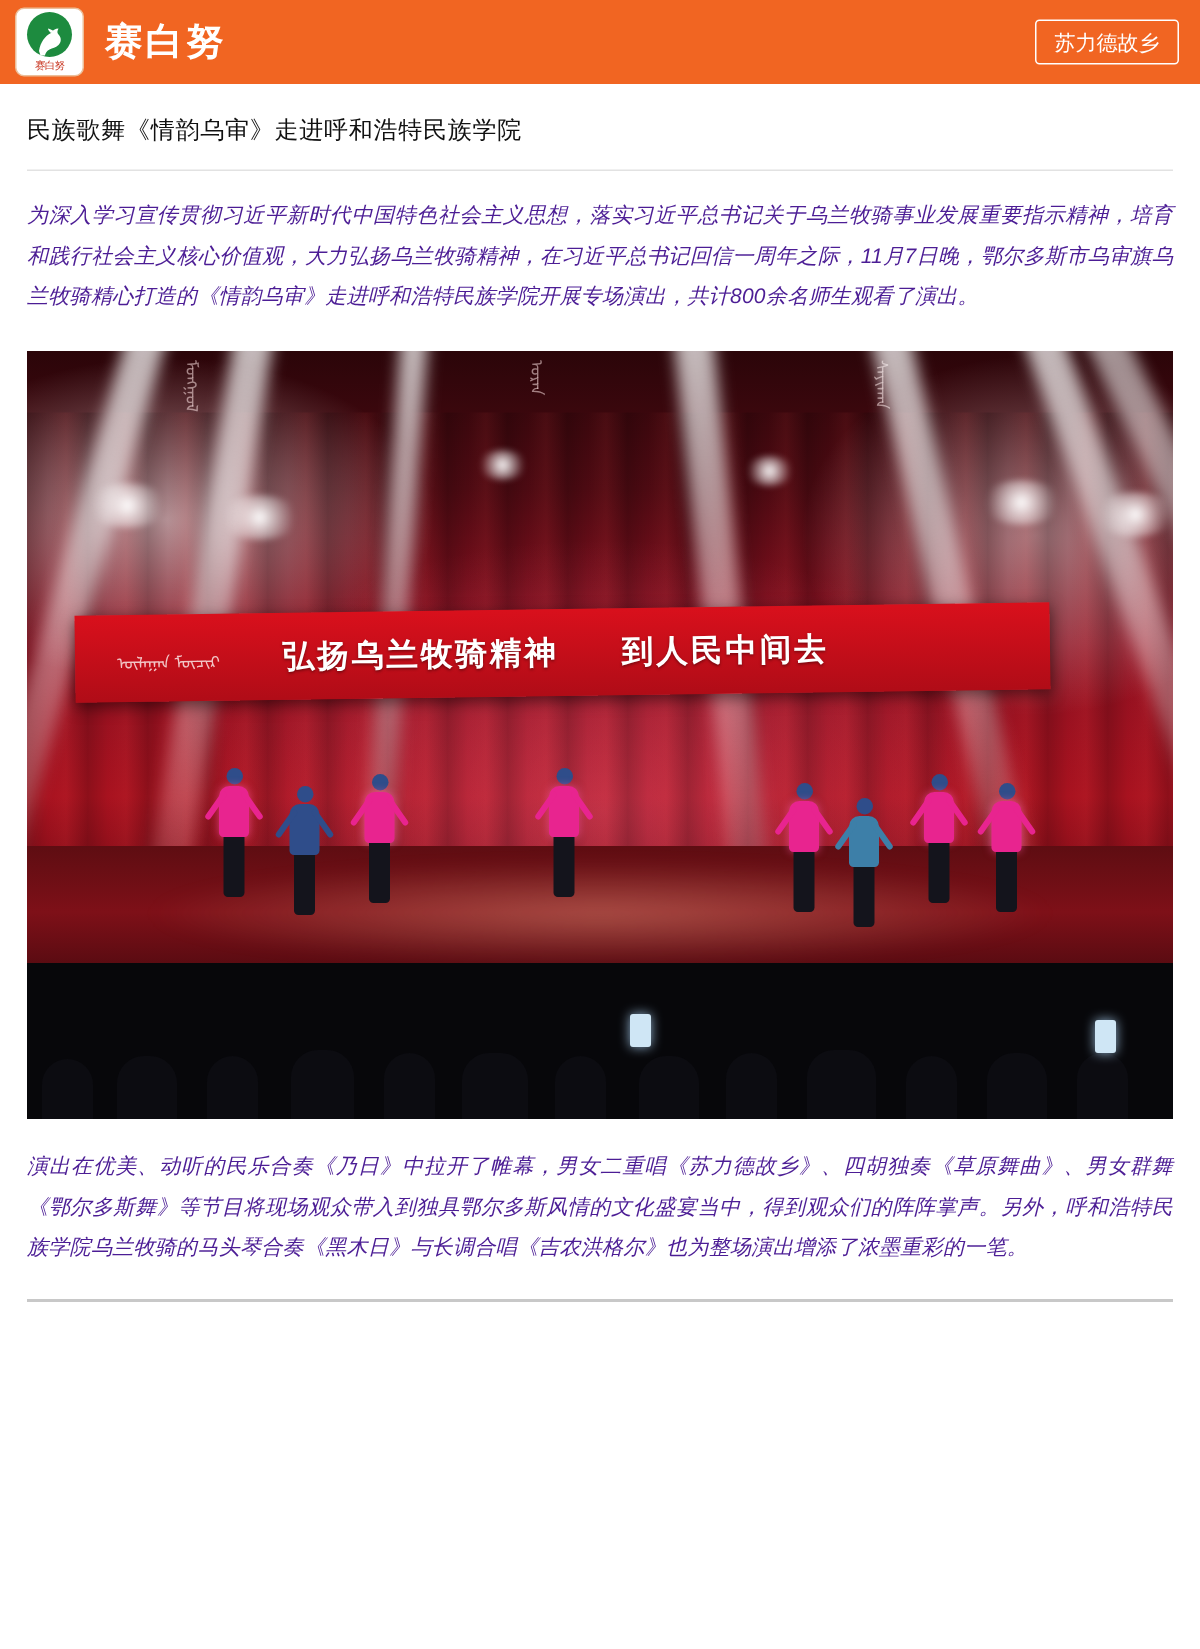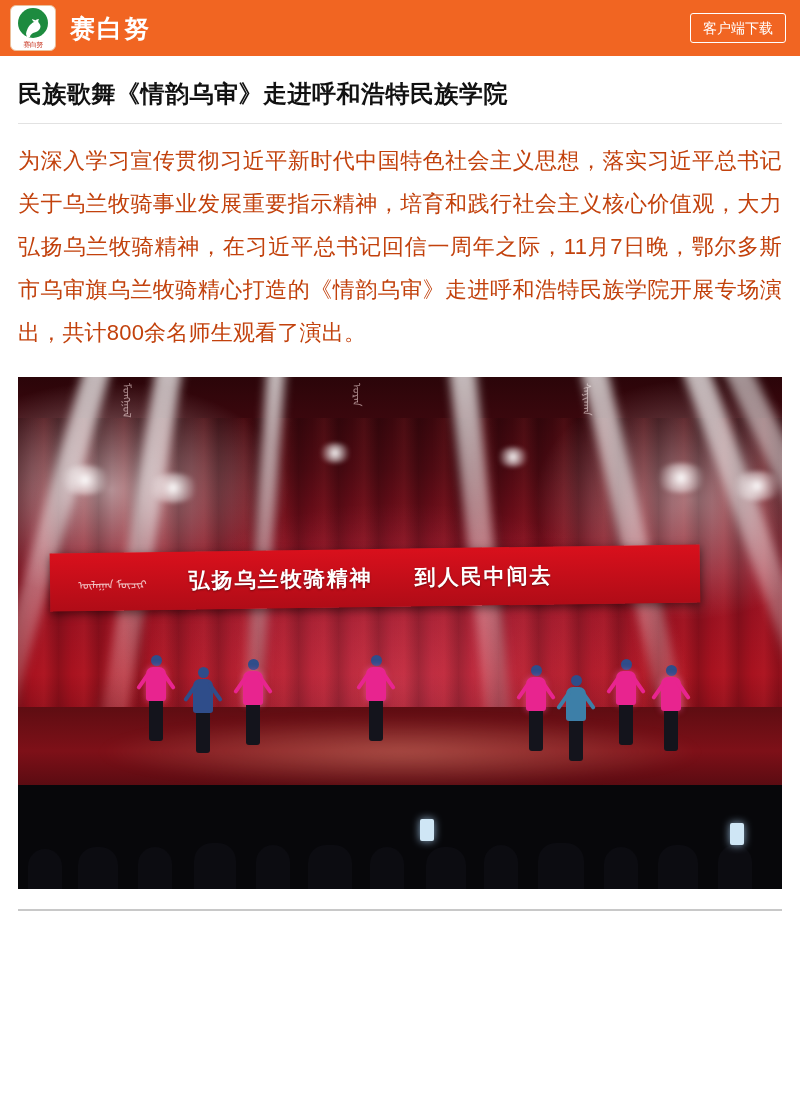--- a/index.html
+++ b/index.html
@@ -84,44 +84,45 @@
     white-space: nowrap;
     font-family: "Liberation Sans", sans-serif;
   }
 
   
   .article {
     padding: 0 18px;
     box-sizing: border-box;
   }
   .headline {
-    font-size: 24px;
-    font-weight: bold;
+    font-size: 16px;
+    font-weight: normal;
     color: #111;
     margin: 22px 0 0 0;
     letter-spacing: 0.5px;
     line-height: 1.3;
   }
   .pubdate {
     font-size: 14px;
     color: #9a9a9a;
     margin: 12px 0 0 2px;
   }
   .divider {
     height: 1px;
     background: #e2e2e2;
     margin: 14px 0 0 0;
   }
   .para {
-    font-size: 22px;
+    font-size: 14px;
     line-height: 1.95;
-    color: #c2410c;
+    color: #4c1d95;
     margin: 16px 0 0 0;
     text-align: justify;
     letter-spacing: 0.2px;
+    font-style: italic;
   }
   .para.second {
     margin-top: 18px;
   }
 
   
   .photo-wrap {
     margin: 22px 0 0 0;
     width: 764px;
     height: 512px;
@@ -318,21 +319,21 @@
     <div class="inner-circle"></div>
     <svg width="26" height="26" viewBox="0 0 26 26" aria-hidden="true">
       <path d="M6 19 C7 13 10 9 14 7 C15 5 17 4 19 4 C18 6 18 7 19 8 C21 10 21 13 19 15 C17 17 15 17 13 18 C11 19 10 21 10 22 L7 22 Z" fill="#ffffff"></path>
       <path d="M14 7 C13 6 12 5 12 4 C13.5 4.5 15 5 16 6 Z" fill="#ffffff"></path>
     </svg>
     <div class="logo-cn">赛白努</div>
   </div>
 
   <div class="site-title">赛白努</div>
 
-  <button class="download-btn">客户端下载</button>
+  <button class="download-btn">苏力德故乡</button>
 </div>
 
 <div class="article">
 
   <h1 class="headline">民族歌舞《情韵乌审》走进呼和浩特民族学院</h1>
 
 
   <div class="divider"></div>
 
   <p class="para">为深入学习宣传贯彻习近平新时代中国特色社会主义思想，落实习近平总书记关于乌兰牧骑事业发展重要指示精神，培育和践行社会主义核心价值观，大力弘扬乌兰牧骑精神，在习近平总书记回信一周年之际，11月7日晚，鄂尔多斯市乌审旗乌兰牧骑精心打造的《情韵乌审》走进呼和浩特民族学院开展专场演出，共计800余名师生观看了演出。</p>
@@ -441,15 +442,16 @@
       <div class="head-s" style="left:466px; bottom:-2px;"></div>
       <div class="head-s" style="left:520px; bottom:-12px; width:46px;height:58px;"></div>
       <div class="head-s" style="left:586px; bottom:-4px;"></div>
       <div class="head-s" style="left:640px; bottom:-10px; width:40px;height:54px;"></div>
       <div class="head-s" style="left:700px; bottom:-2px;"></div>
       <div class="phone" style="left:402px; bottom:48px;"></div>
       <div class="phone" style="left:712px; bottom:44px;"></div>
     </div>
   </div>
 
+  <p class="para second">演出在优美、动听的民乐合奏《乃日》中拉开了帷幕，男女二重唱《苏力德故乡》、四胡独奏《草原舞曲》、男女群舞《鄂尔多斯舞》等节目将现场观众带入到独具鄂尔多斯风情的文化盛宴当中，得到观众们的阵阵掌声。另外，呼和浩特民族学院乌兰牧骑的马头琴合奏《黑木日》与长调合唱《吉农洪格尔》也为整场演出增添了浓墨重彩的一笔。</p>
 </div>
 
 <div class="bottom-rule"></div>
 
 </body></html>

